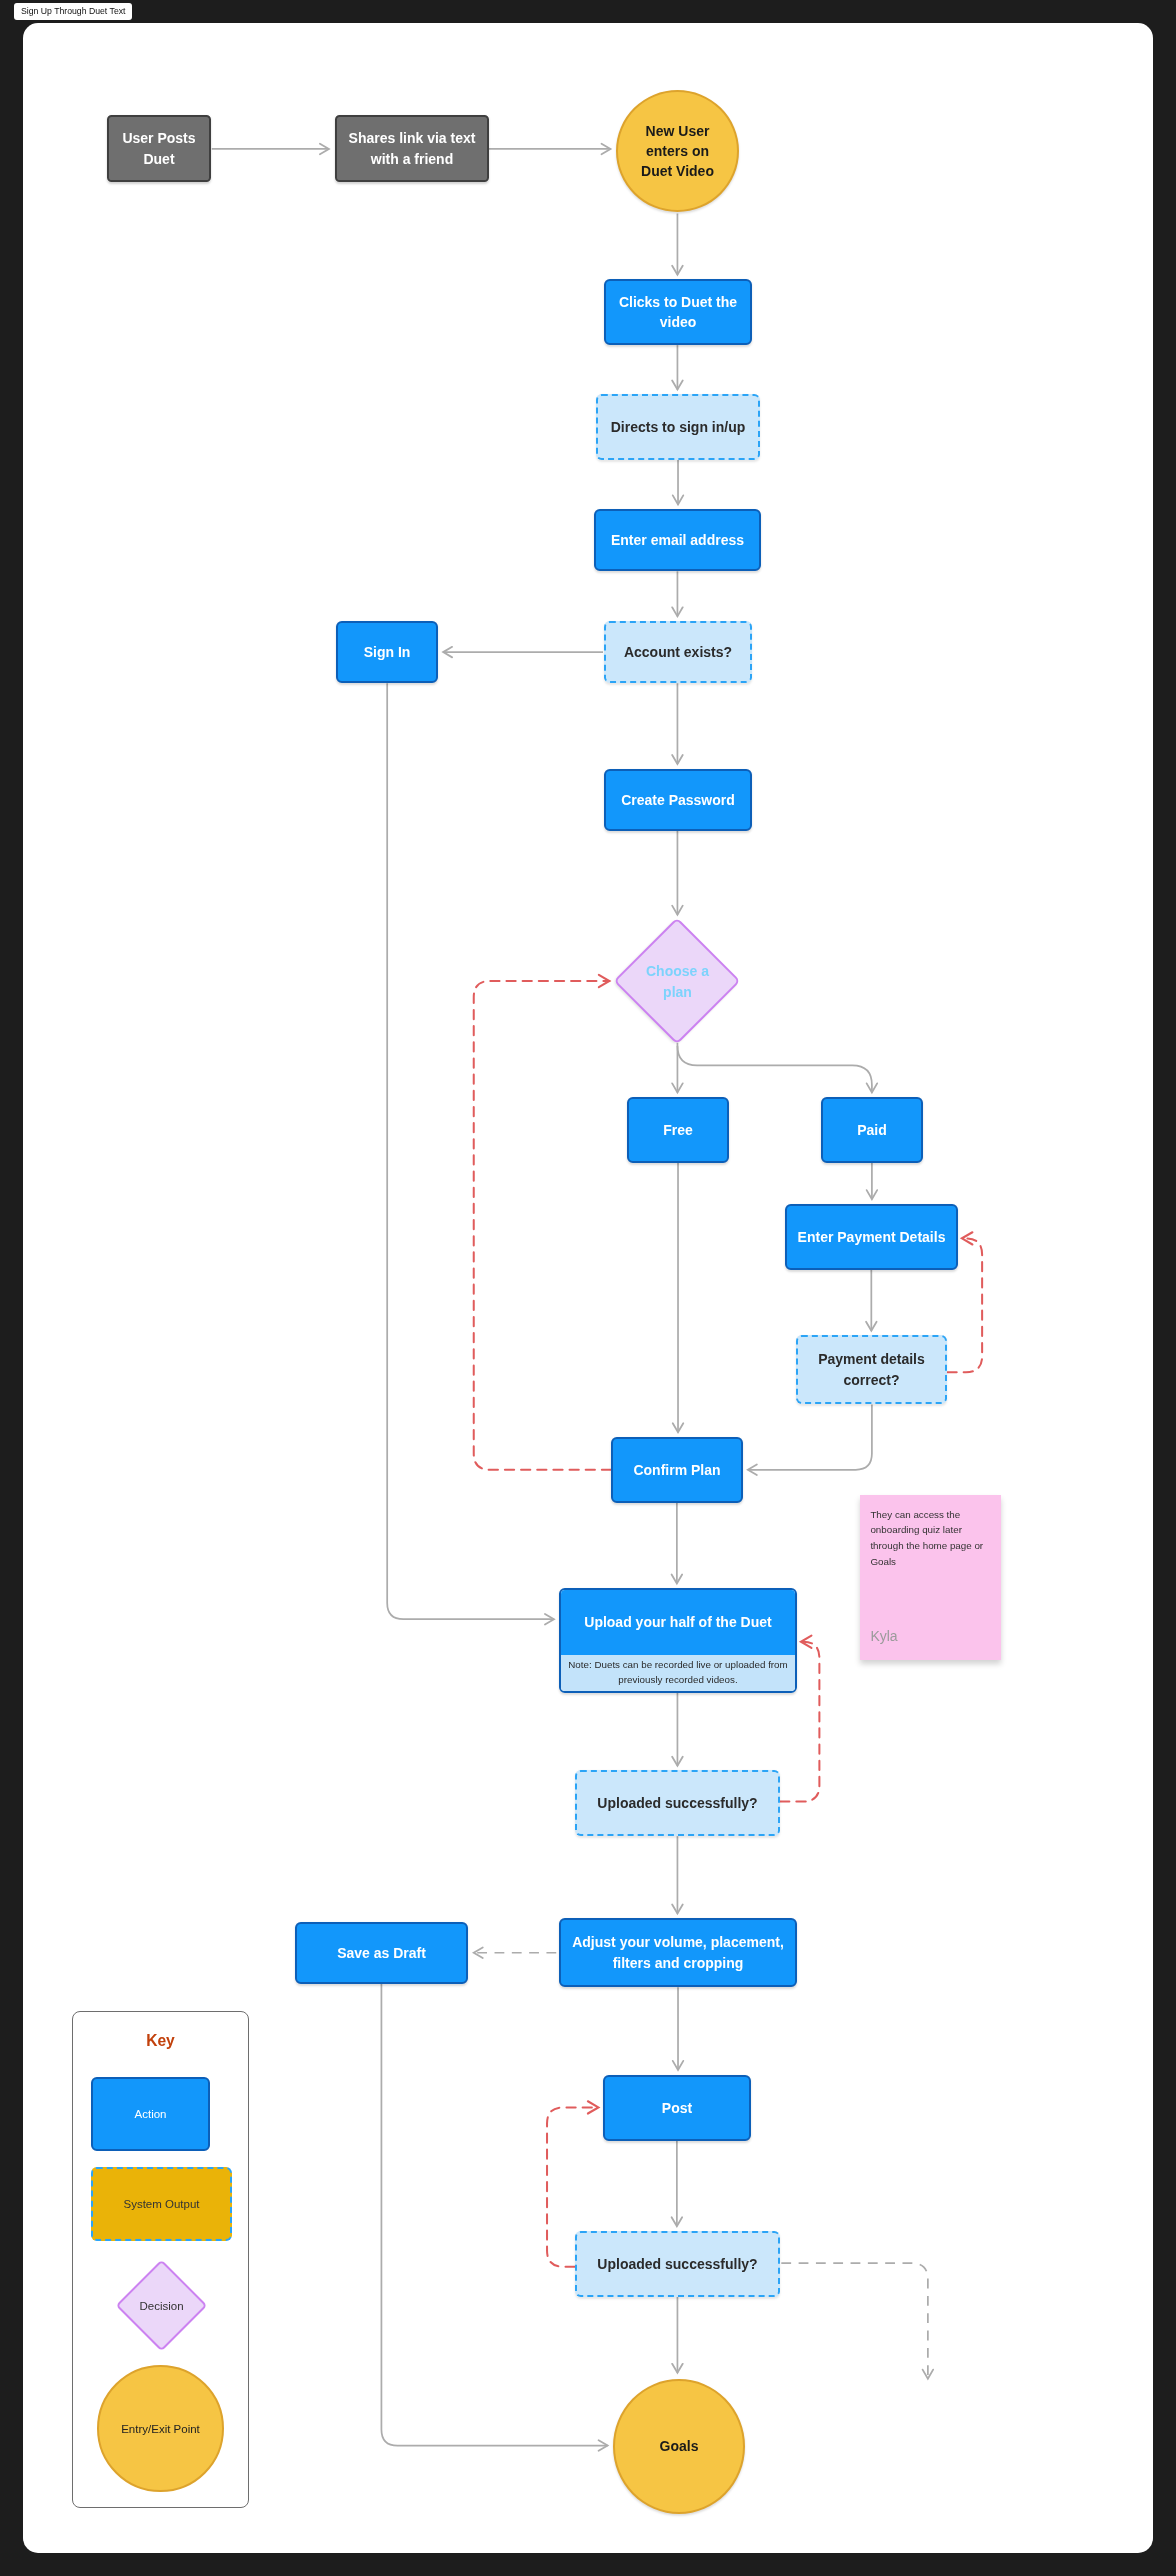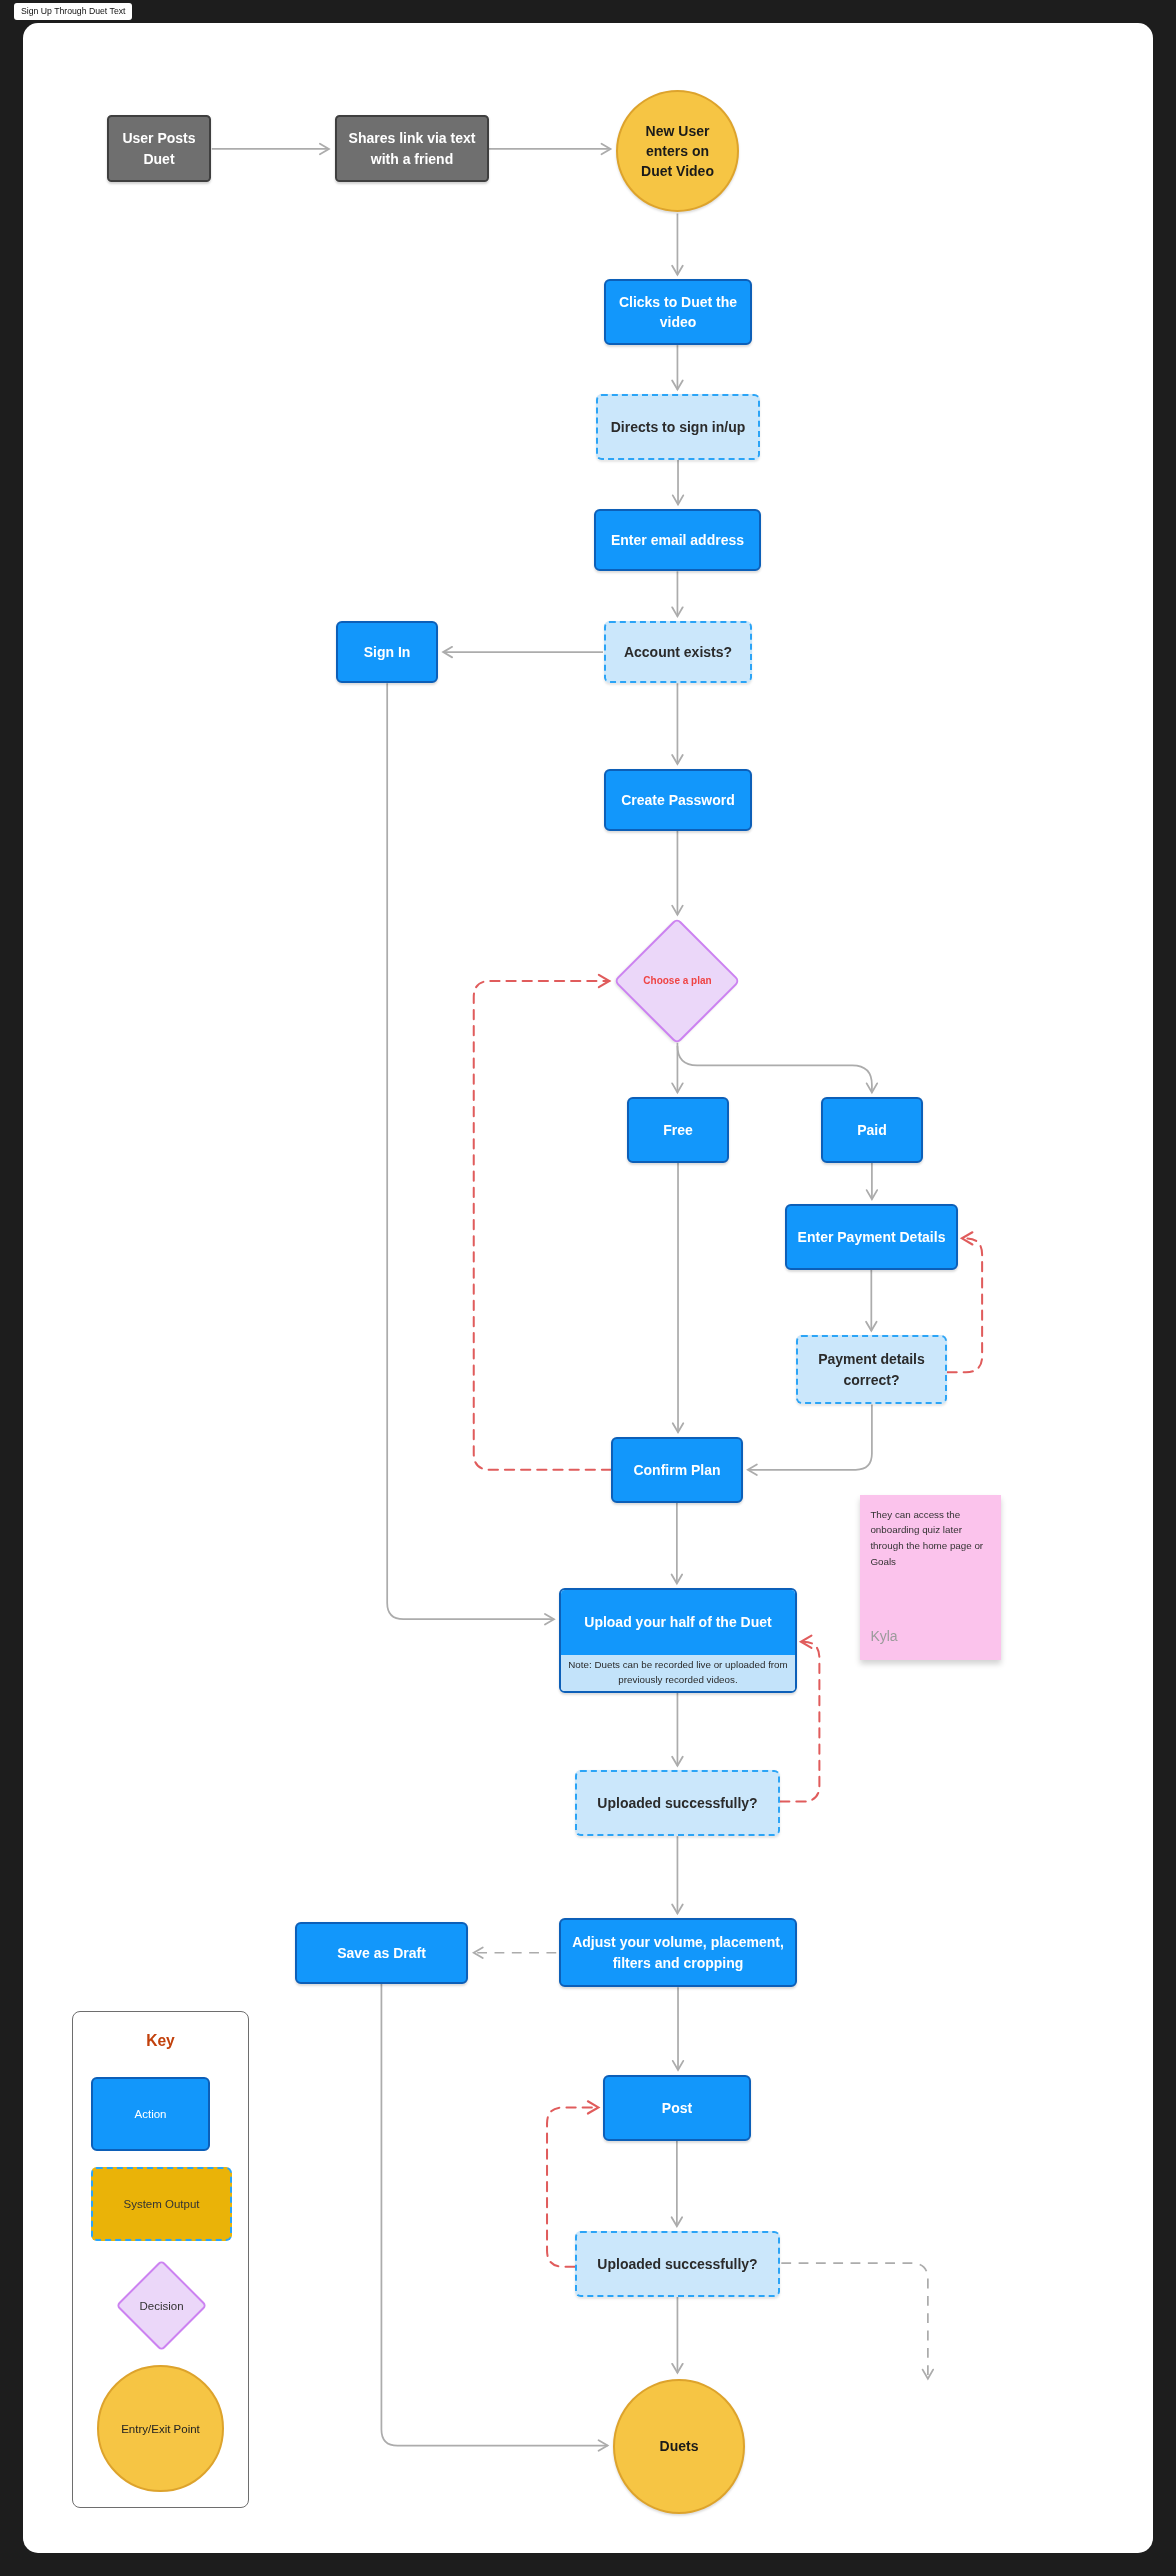--- a/index.html
+++ b/index.html
@@ -14,21 +14,21 @@
     font-size:14px;box-shadow:0 1.7px 2.3px rgba(0,0,0,.14);}
   .sysout{background:#cbe7fb;border:2.3px dashed #2ba4f6;border-radius:5.8px;color:#2b2b2b;font-weight:bold;
     font-size:14px;box-shadow:0 1.7px 2.3px rgba(0,0,0,.10);}
   .grayproc{background:#6f6f6f;border:2.3px solid #3f3f3f;border-radius:4.6px;color:#ffffff;font-weight:bold;
     font-size:14px;box-shadow:0 1.7px 2.3px rgba(0,0,0,.18);}
   .ellipse{background:#f6c544;border:2.9px solid #dda32c;border-radius:50%;color:#1a1a1a;font-weight:bold;
     font-size:14px;box-shadow:0 1.7px 2.3px rgba(0,0,0,.14);}
   .diamond-shape{position:absolute;background:#ebd7f9;border:2.3px solid #cc82f1;border-radius:5.8px;
     transform:rotate(45deg);box-sizing:border-box;z-index:9;box-shadow:0 1.7px 2.3px rgba(0,0,0,.10);}
   .diamond-label{position:absolute;display:flex;align-items:center;justify-content:center;text-align:center;
-    color:#ef4444;font-weight:bold;font-size:10px;z-index:10;line-height:1.45;}
+    color:#7dd3fc;font-weight:bold;font-size:14px;z-index:10;line-height:1.45;}
   .compound{position:absolute;border:2.3px solid #0c5fb8;border-radius:5.8px;overflow:hidden;z-index:10;
     box-sizing:border-box;display:flex;flex-direction:column;box-shadow:0 1.7px 2.3px rgba(0,0,0,.14);}
   .compound .main{flex:1;background:#1297fb;color:#fff;font-weight:bold;font-size:14px;
     display:flex;align-items:center;justify-content:center;text-align:center;}
   .compound .note{background:#c3e3fa;color:#2b2b2b;font-size:9.8px;line-height:1.5;
     display:flex;align-items:center;justify-content:center;text-align:center;padding:3.5px 5.8px;}
   .sticky{position:absolute;background:#fbc3ec;z-index:10;padding:11.5px 10.4px;box-sizing:border-box;
     box-shadow:0 3.5px 5.8px rgba(0,0,0,.18);}
   .sticky .txt{font-size:9.8px;color:#333;line-height:1.6;}
   .sticky .author{position:absolute;left:10.4px;bottom:16px;font-size:14px;color:#9b9b9b;}
@@ -176,21 +176,21 @@
     <span>Save as Draft</span>
   </div>
   <div class="node action" style="left:603px;top:2075px;width:148px;height:66px;">
     <span>Post</span>
   </div>
   <div class="node sysout" style="left:575px;top:2231px;width:205px;height:66px;">
     <span>Uploaded successfully?</span>
   </div>
 
   <div class="node ellipse" style="left:613px;top:2379px;width:132px;height:135px;">
-    <span>Duets</span>
+    <span>Goals</span>
   </div>
 
   <div class="keypanel">
     <div class="ktitle">Key</div>
     <div class="kitem k-action">
       <span>Action</span>
     </div>
     <div class="kitem k-sysout">
       <span>System Output</span>
     </div>

